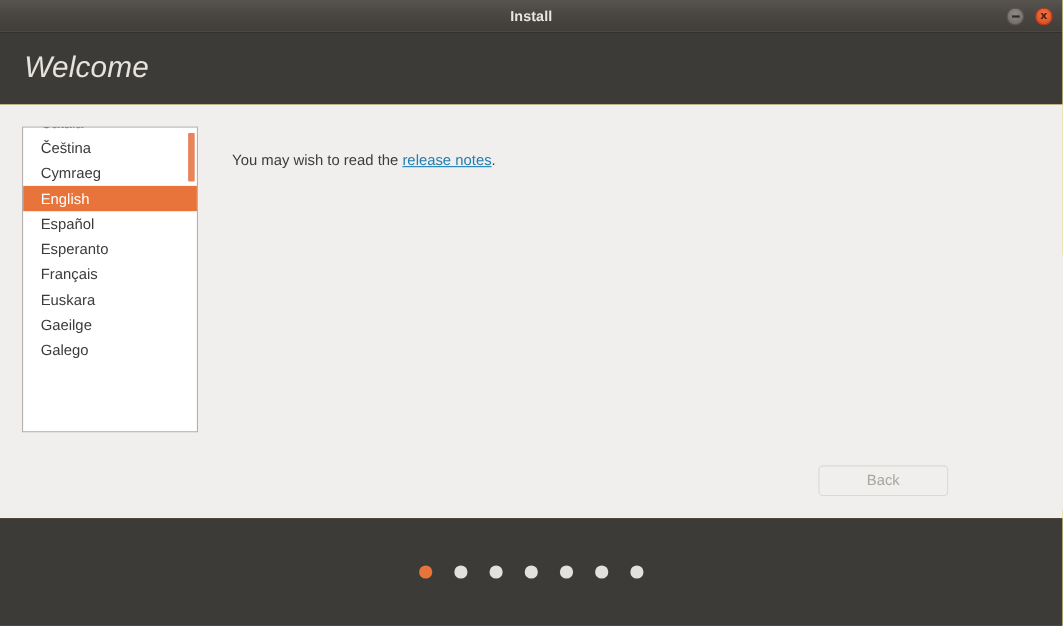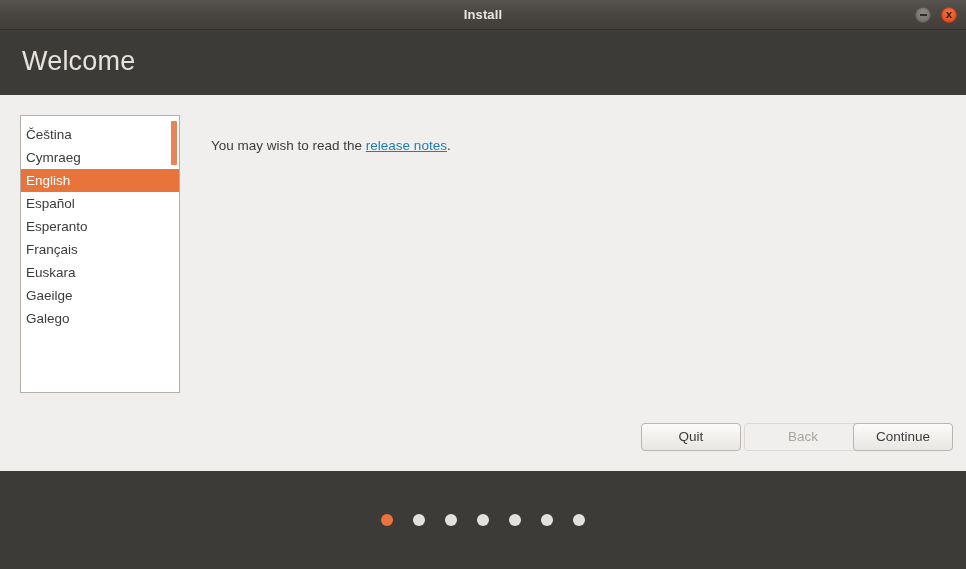--- a/index.html
+++ b/index.html
@@ -68,20 +68,21 @@
     position:absolute; left:0; top:30px;
     width:966px; height:65px;
     background:#3d3b38;
   }
   #page-title {
     position:absolute; left:22px; top:16px;
     color:#e6e3df;
     font-size:27px;
     font-weight:normal;
     letter-spacing:.2px;
+    font-style:italic;
   }
 
   
   #content {
     position:absolute; left:0; top:95px;
     width:966px; height:376px;
     background:#f0efed;
   }
 
   
@@ -97,21 +98,21 @@
     width:160px; height:278px;
     overflow:hidden;
   }
   #lang-items {
     position:absolute; left:0; top:-16px;
     width:160px;
   }
   .lang-item {
     height:23px;
     line-height:23px;
-    padding-left:5px;
+    padding-left:16px;
     font-size:13.5px;
     color:#3b3b3b;
     white-space:nowrap;
   }
   .lang-item.selected {
     background:#e8743b;
     color:#ffffff;
   }
   
   #lang-scrollbar-thumb {
@@ -219,23 +220,21 @@
           </div>
       </div>
       <div id="lang-scrollbar-thumb"></div>
     </div>
 
     <div id="release-line">
       <span>You may wish to read the </span><a id="release-link" href="#">release notes</a><span>.</span>
     </div>
 
     <div id="button-row">
-      <div class="btn" id="btn-quit">Quit</div>
       <div class="btn" id="btn-back">Back</div>
-      <div class="btn" id="btn-continue">Continue</div>
     </div>
 
   </div>
 
   <div id="footer">
     <div id="dots">
         <div class="dot active"></div>
         <div class="dot"></div>
         <div class="dot"></div>
         <div class="dot"></div>

